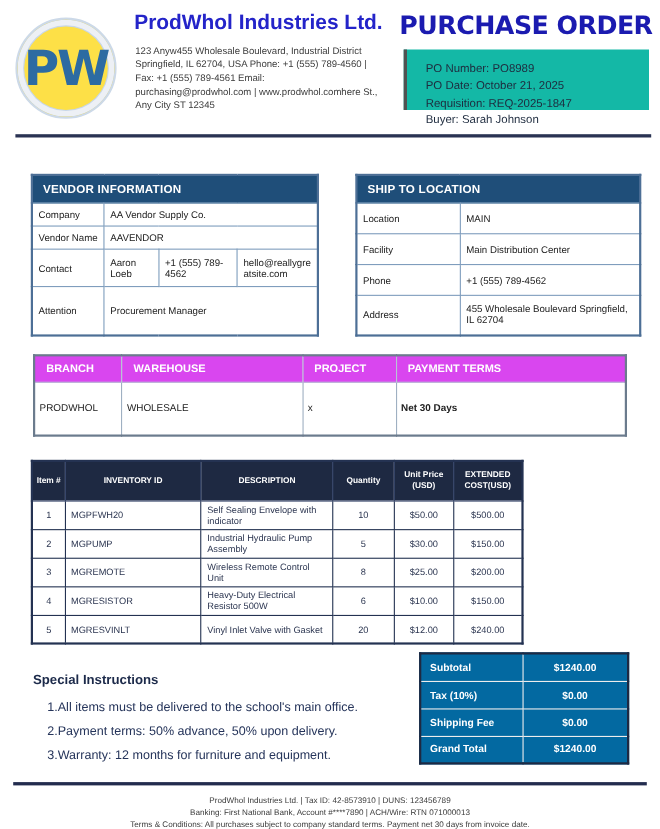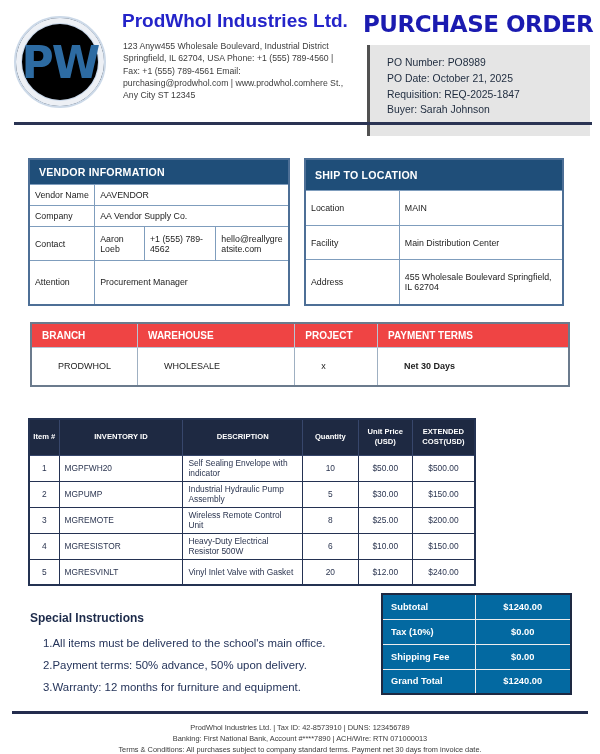--- a/index.html
+++ b/index.html
@@ -1,53 +1,53 @@
 <!DOCTYPE html>
 <html><head>
 <meta charset="utf-8">
 <style>
   * { margin:0; padding:0; box-sizing:border-box; }
   body { background:#fff; font-family:"Liberation Sans","DejaVu Sans",sans-serif; }
   .page { position:relative; width:600px; height:754px; background:#fff; overflow:hidden; margin:0 auto; }
 
   
   .logo-circle { position:absolute; left:14px; top:16px; width:92px; height:92px; border-radius:50%;
-    background:#000000; border:2px solid #ccd9e8; box-shadow:inset 0 0 0 5px #edf0f5, inset 0 0 0 6px #c7d6e8;
+    background:#fde047; border:2px solid #ccd9e8; box-shadow:inset 0 0 0 5px #edf0f5, inset 0 0 0 6px #c7d6e8;
     display:flex; align-items:center; justify-content:center; }
   .logo-text { font-size:44px; font-weight:bold; color:#2d6ba2; letter-spacing:-2px; font-family:"DejaVu Sans",sans-serif; }
   .company-name { position:absolute; left:122px; top:10px; font-size:19px; font-weight:bold; color:#2424c9; }
   .company-address { position:absolute; left:123px; top:40px; width:222px; font-size:8.7px; color:#3c3c3c; line-height:1.42; }
   .doc-title { position:absolute; left:363px; top:11px; width:232px; font-size:23px; font-weight:800;
     color:#1b1bb0; letter-spacing:-0.5px; font-family:"DejaVu Sans",sans-serif; }
-  .po-meta { position:absolute; left:367px; top:45px; width:223px; height:91px; background:#e5e5e5;
+  .po-meta { position:absolute; left:367px; top:45px; width:223px; height:55px; background:#14b8a6;
     border-left:3px solid #515151; padding:10px 0 0 17px; font-size:10.4px; color:#1e2b3e; line-height:1.52; }
   .header-sep { position:absolute; left:14px; top:122px; width:578px; height:3px; background:#2a3353; }
 
   
-  .info-row { position:absolute; top:158px; left:28px; display:flex; gap:14px; }
+  .info-row { position:absolute; top:158px; left:28px; display:flex; gap:33px; }
   table { border-collapse:collapse; }
   .itable { border:2px solid #4d6f96; }
   .itable td { border:1px solid #7f9dbd; font-size:8.8px; color:#222; padding:3px 5px; vertical-align:middle; }
   .sec-h { background:#1f4e79; color:#fff; font-size:10.6px; font-weight:bold; text-align:left;
     padding:6px 9px; letter-spacing:0.2px; height:24px; }
   .vtable { width:262px; }
   .stable { width:260px; }
   .lbl { color:#333; }
   .row-s { height:21px; }
   .row-m { height:34px;margin-top:29px; }
   .row-l { height:44px; }
   .srow { height:28px;padding-left:44px; }
   .srow-l { height:36px; }
   .break { word-break:break-all; }
 
   
   .branch-table { position:absolute; top:322px; left:30px; width:540px; border:2px solid #6b7b8d; }
-  .branch-table th { background:#ef4444; color:#fff; font-size:10px; font-weight:bold; text-align:left;
+  .branch-table th { background:#d946ef; color:#fff; font-size:10px; font-weight:bold; text-align:left;
     padding:6px 10px; border:1px solid #b7c4d4; height:24px; }
-  .branch-table td { font-size:9px; color:#222; padding:4px 26px; border:1px solid #9fb0c2; height:38px; vertical-align:middle; }
+  .branch-table td { font-size:9px; color:#222; padding:4px 4px; border:1px solid #9fb0c2; height:48px; vertical-align:middle; }
   .bold { font-weight:bold; }
 
   
   .items-table { position:absolute; top:418px; left:28px; width:448px; border:2px solid #243252; }
   .items-table th { background:#1e2942; color:#fff; font-size:7.6px; font-weight:bold; text-align:center;
     padding:5px 3px; border:1px solid #37466b; height:36px; line-height:1.35; }
   .items-table td { font-size:8.4px; color:#2b3550; border:1.5px solid #243252; text-align:center;
     height:26px; padding:0 5px; vertical-align:middle; }
   .items-table td.ta-l { text-align:left; }
 
@@ -91,26 +91,26 @@
           <col style="width:66px">
           <col style="width:50px">
           <col style="width:72px">
           <col style="width:74px">
         </colgroup>
       <tbody>
           <tr>
             <th class="sec-h" colspan="4">VENDOR INFORMATION</th>
           </tr>
       <tr class="row-s">
+        <td class="lbl">Company</td>
+        <td colspan="3">AA Vendor Supply Co.</td>
+      </tr>
+      <tr class="row-s">
         <td class="lbl">Vendor Name</td>
         <td colspan="3">AAVENDOR</td>
-      </tr>
-      <tr class="row-s">
-        <td class="lbl">Company</td>
-        <td colspan="3">AA Vendor Supply Co.</td>
       </tr>
       <tr class="row-m">
         <td class="lbl">Contact</td>
         <td>Aaron Loeb</td>
         <td>+1 (555) 789-4562</td>
         <td class="break">hello@reallygreatsite.com</td>
       </tr>
       <tr class="row-l">
         <td class="lbl">Attention</td>
         <td colspan="3">Procurement Manager</td>
@@ -127,20 +127,24 @@
           <tr>
             <th class="sec-h" colspan="2">SHIP TO LOCATION</th>
           </tr>
       <tr class="srow">
         <td class="lbl">Location</td>
         <td>MAIN</td>
       </tr>
       <tr class="srow">
         <td class="lbl">Facility</td>
         <td>Main Distribution Center</td>
+      </tr>
+      <tr class="srow">
+        <td class="lbl">Phone</td>
+        <td>+1 (555) 789-4562</td>
       </tr>
       <tr class="srow-l">
         <td class="lbl">Address</td>
         <td>455 Wholesale Boulevard Springfield, IL 62704</td>
       </tr>
     </tbody>
       </table>
   </div>
 
   <table class="branch-table">

